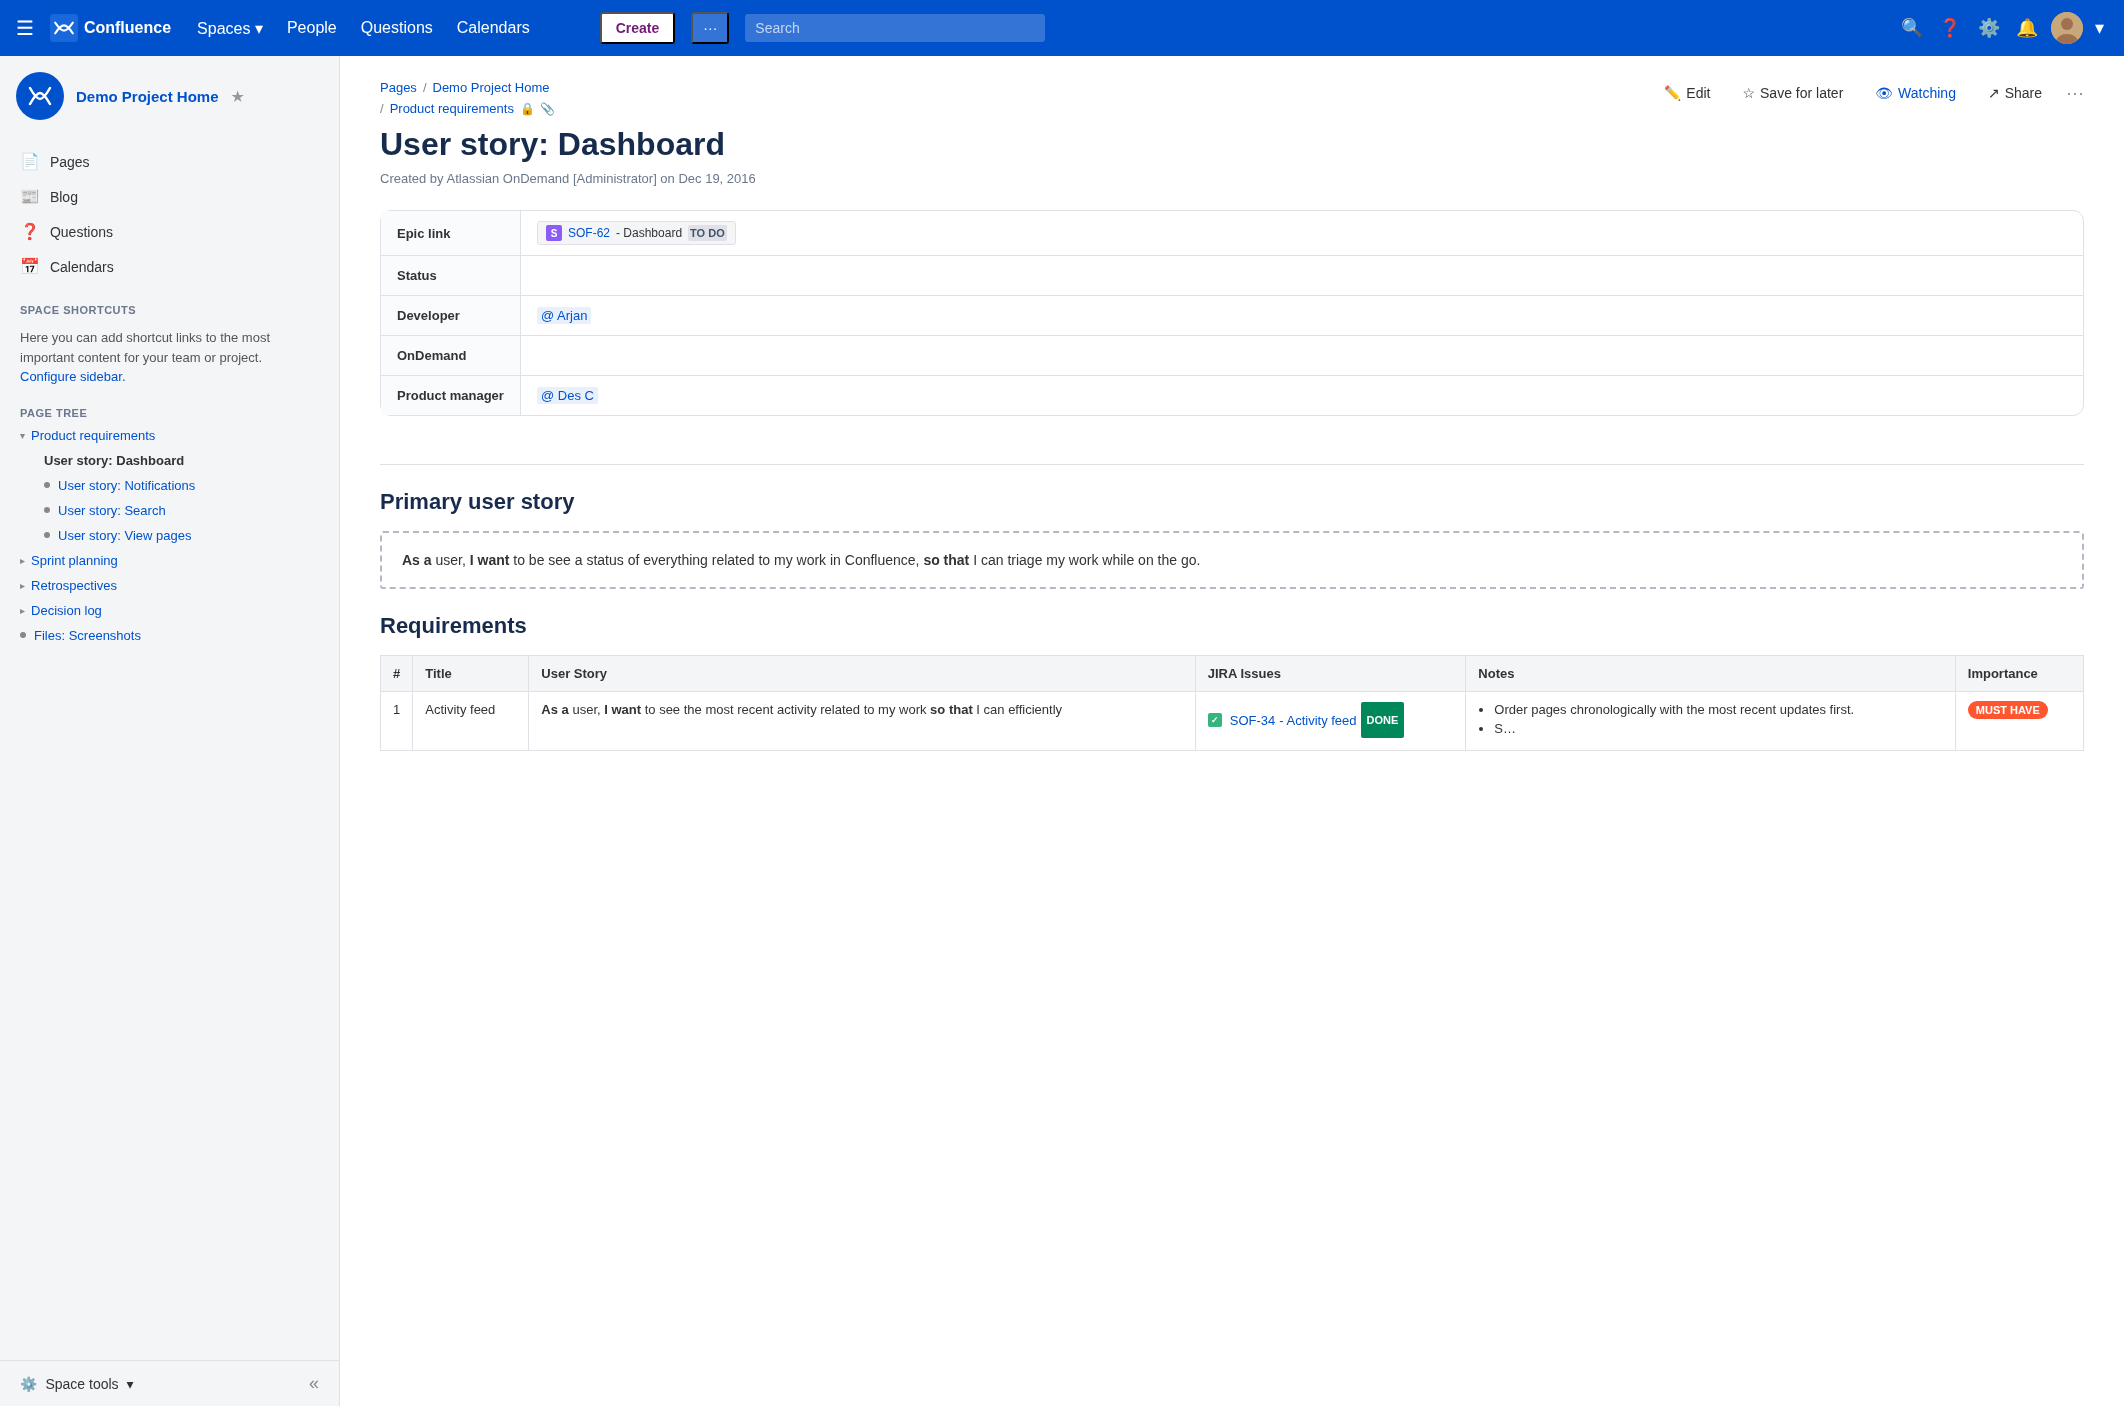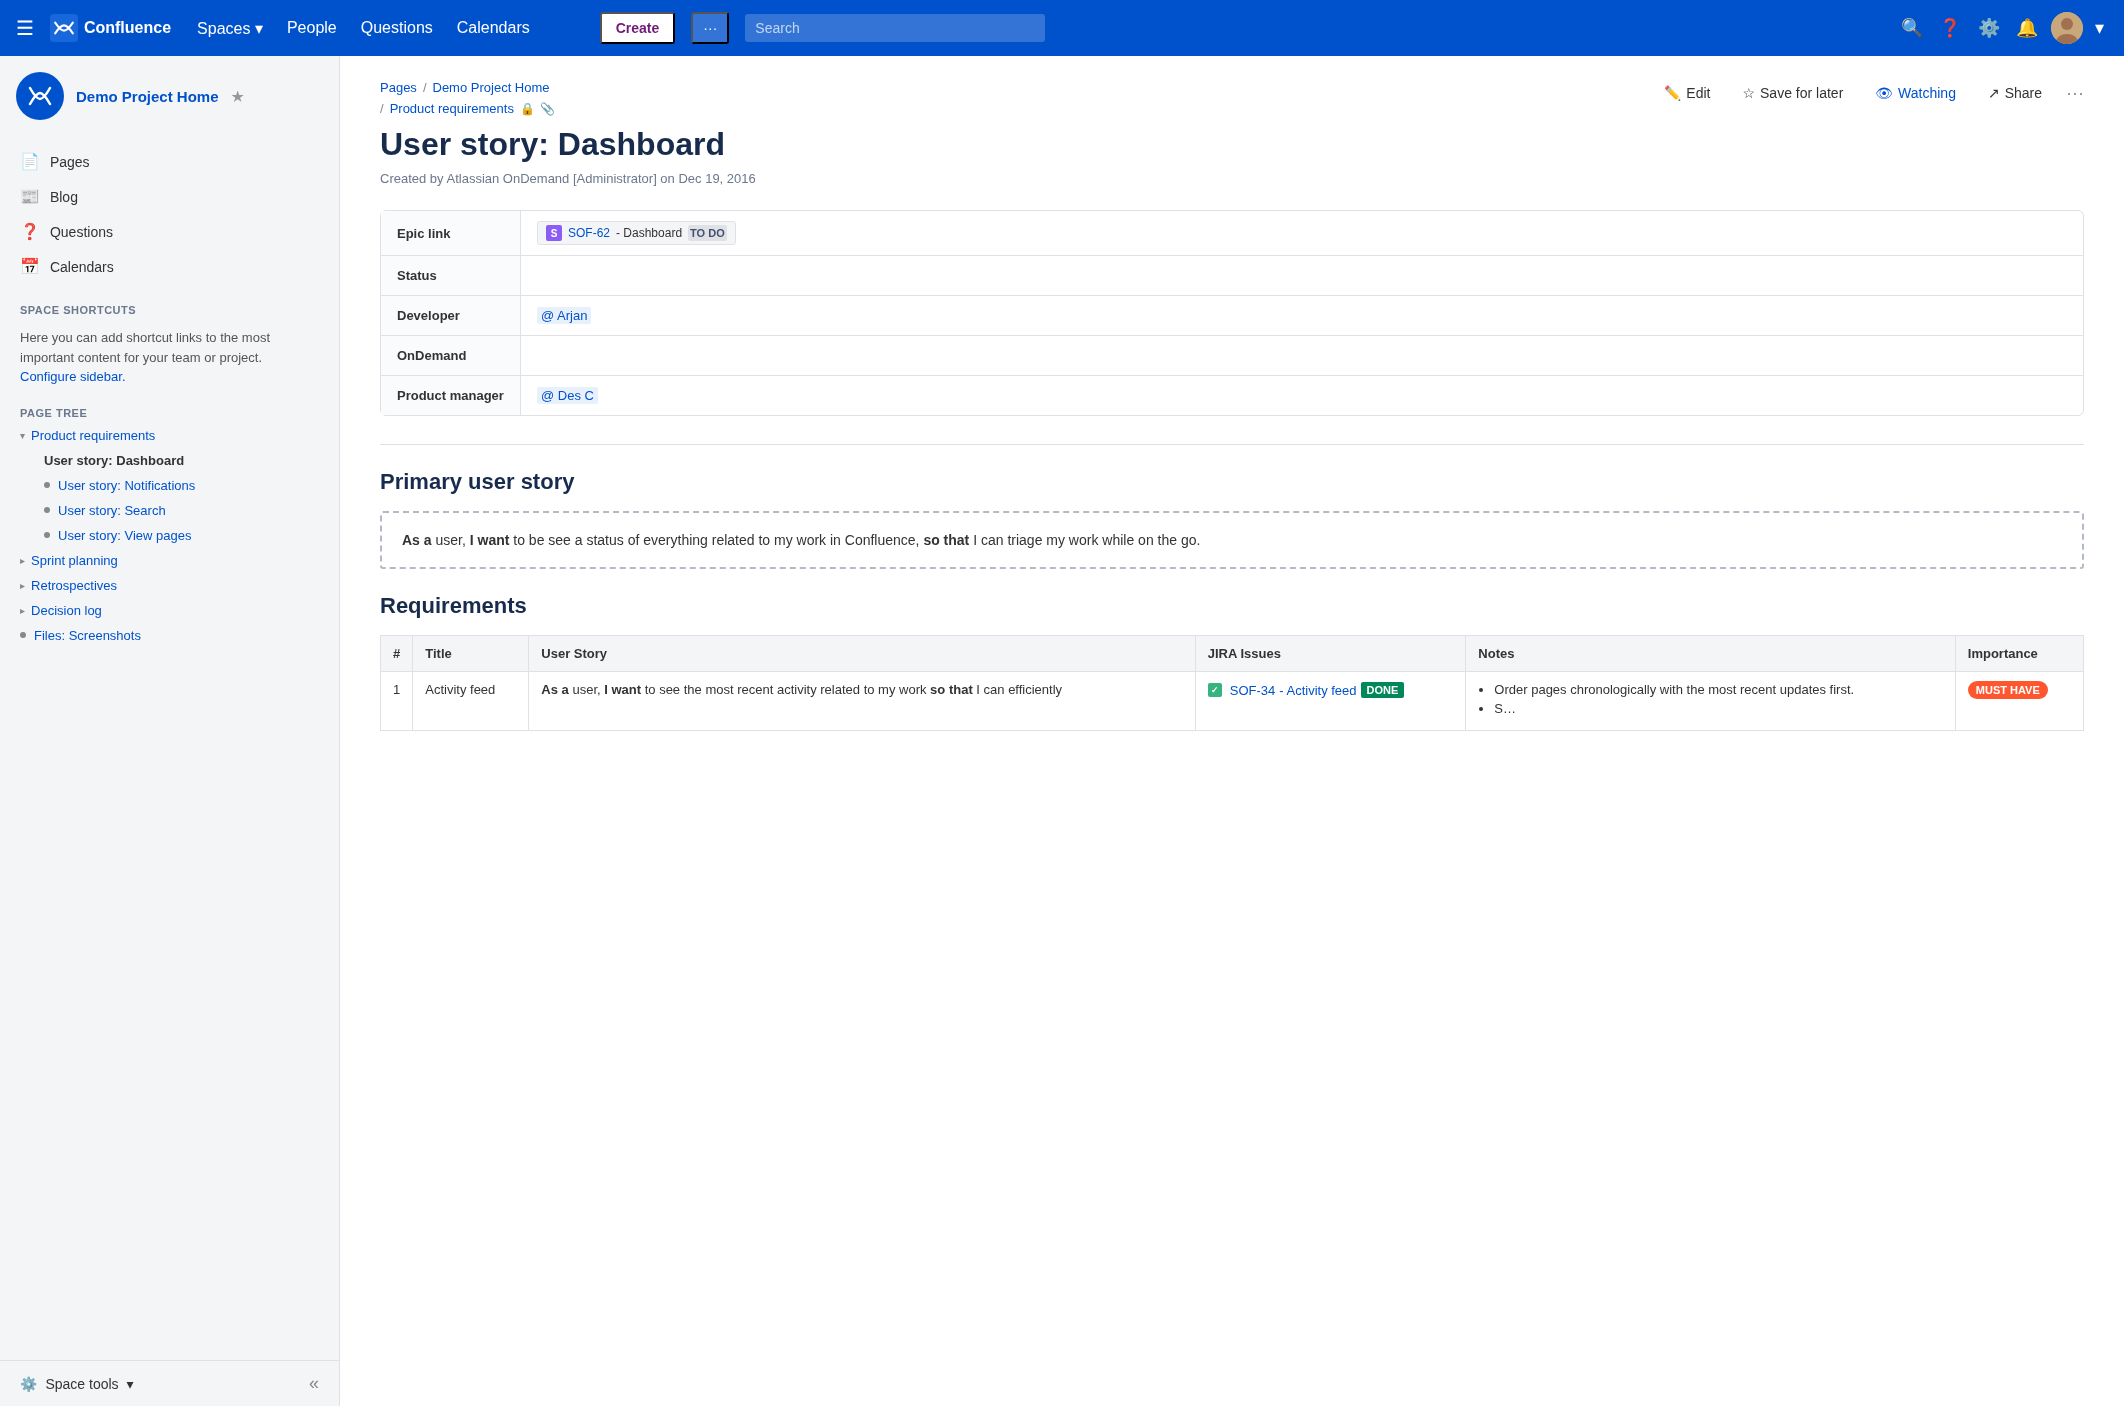--- a/index.html
+++ b/index.html
@@ -111,30 +111,30 @@
     }
     .action-btn { display: flex; align-items: center; gap: 5px; color: #333; cursor: pointer; font-size: 14px; padding: 5px 8px; border-radius: 3px; }
     .action-btn-watching { color: #0052cc; }
     .action-more { color: #888; cursor: pointer; font-size: 18px; }
 
     
     .page-title { font-size: 32px; font-weight: 700; color: #172b4d; margin-bottom: 8px; }
     .page-meta { font-size: 13px; color: #6b778c; margin-bottom: 24px; }
 
     
-    .info-table { border: 1px solid #dfe1e6; border-radius: 6px; margin-bottom: 28px; width: auto; min-width: 400px; }
+    .info-table { border: 1px solid #dfe1e6; border-radius: 11px; margin-bottom: 48px; width: auto; min-width: 400px; }
     .info-table-row { display: flex; border-bottom: 1px solid #dfe1e6; }
     .info-table-row:last-child { border-bottom: none; }
     .info-table-label { padding: 12px 16px; font-weight: 700; font-size: 13px; color: #333; width: 140px; min-width: 140px; background: #fafbfc; border-right: 1px solid #dfe1e6; display: flex; align-items: center; }
     .info-table-value { padding: 10px 16px; flex: 1; display: flex; align-items: center; }
     .jira-tag { display: inline-flex; align-items: center; gap: 6px; background: #f4f5f7; border: 1px solid #dfe1e6; border-radius: 3px; padding: 3px 8px; font-size: 12px; }
     .jira-icon { width: 16px; height: 16px; background: #8b5cf6; border-radius: 2px; display: flex; align-items: center; justify-content: center; color: #fff; font-size: 10px; font-weight: bold; }
     .jira-link { color: #0052cc; font-weight: 500; }
     .todo-badge { background: #dfe1e6; color: #42526e; font-size: 11px; font-weight: 700; padding: 2px 2px; border-radius: 2px; text-transform: uppercase; }
-    .done-badge { background: #00875a; color: #fff; font-size: 11px; font-weight: 700; padding: 2px 6px; border-radius: 2px; text-transform: uppercase; }
+    .done-badge { background: #00875a; color: #fff; font-size: 11px; font-weight: 700; padding: 12px 6px; border-radius: 2px; text-transform: uppercase; }
     .draft-badge { border: 2px solid #dfe1e6; color: #42526e; font-size: 11px; font-weight: 700; padding: 2px 10px; border-radius: 2px; text-transform: uppercase; letter-spacing: 0.5px; }
     .mention { color: #0052cc; background: #e8f0fc; border-radius: 2px; padding: 1px 4px; font-size: 13px; cursor: pointer; }
 
     
     .section-heading { font-size: 22px; font-weight: 700; color: #172b4d; margin-bottom: 16px; margin-top: 8px; }
     .section-divider { border: none; border-top: 1px solid #dfe1e6; margin: 24px 0; }
 
     
     .user-story-box {
       border: 2px dashed #b3bac5;

